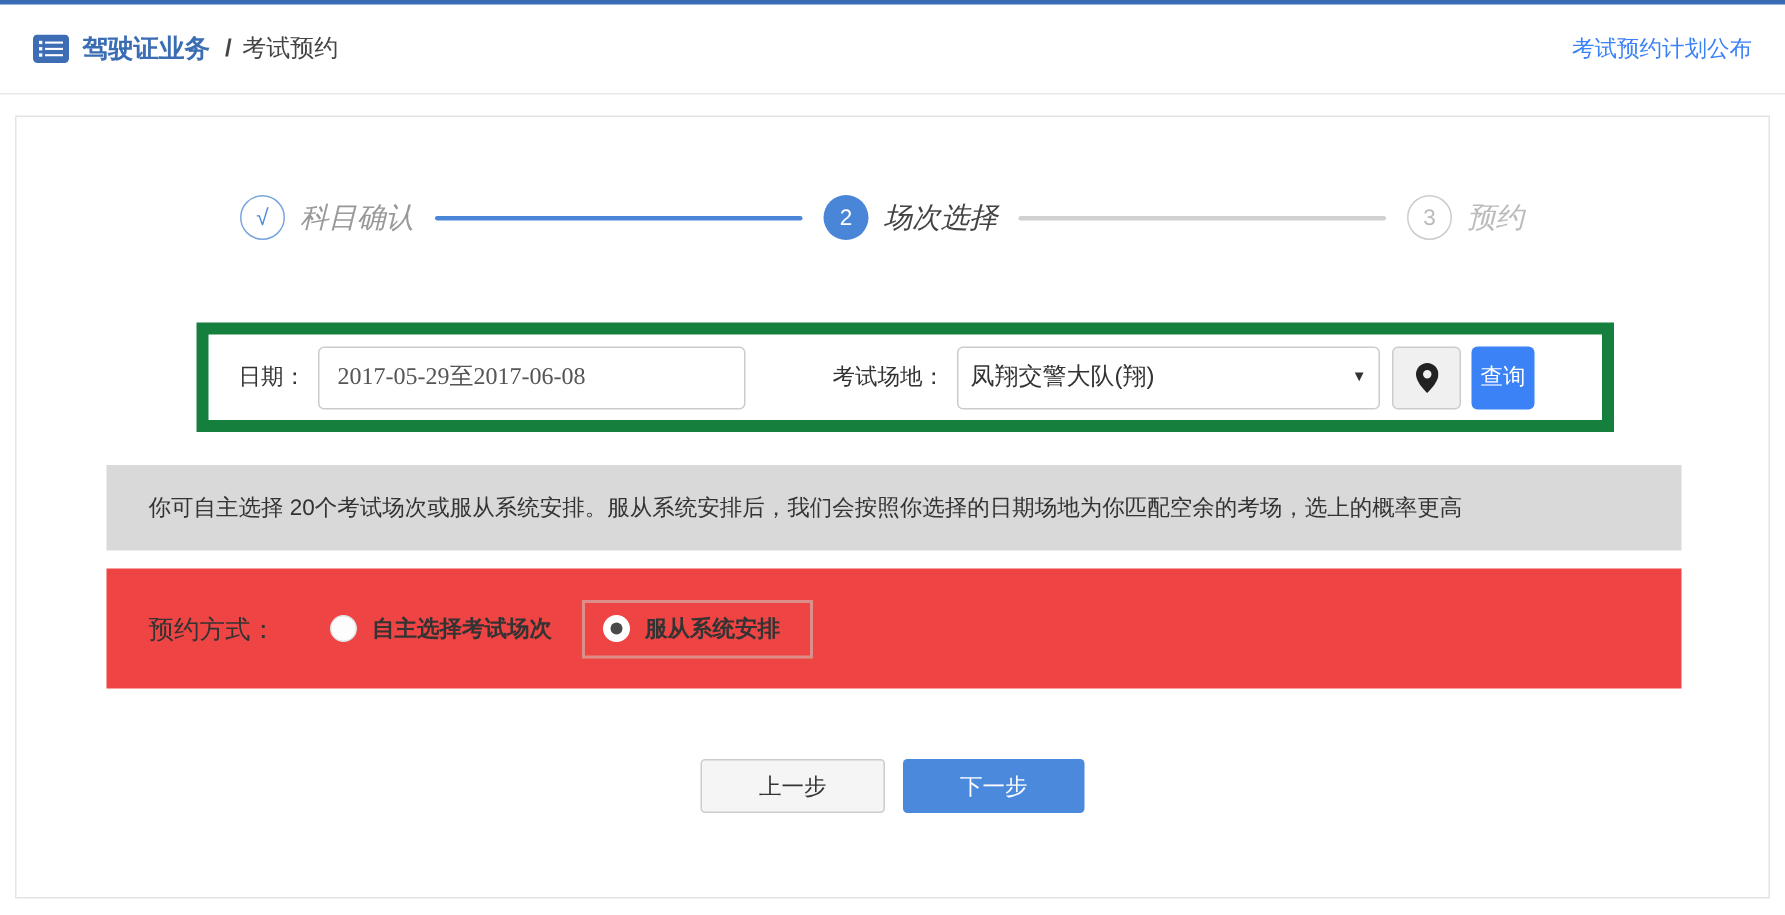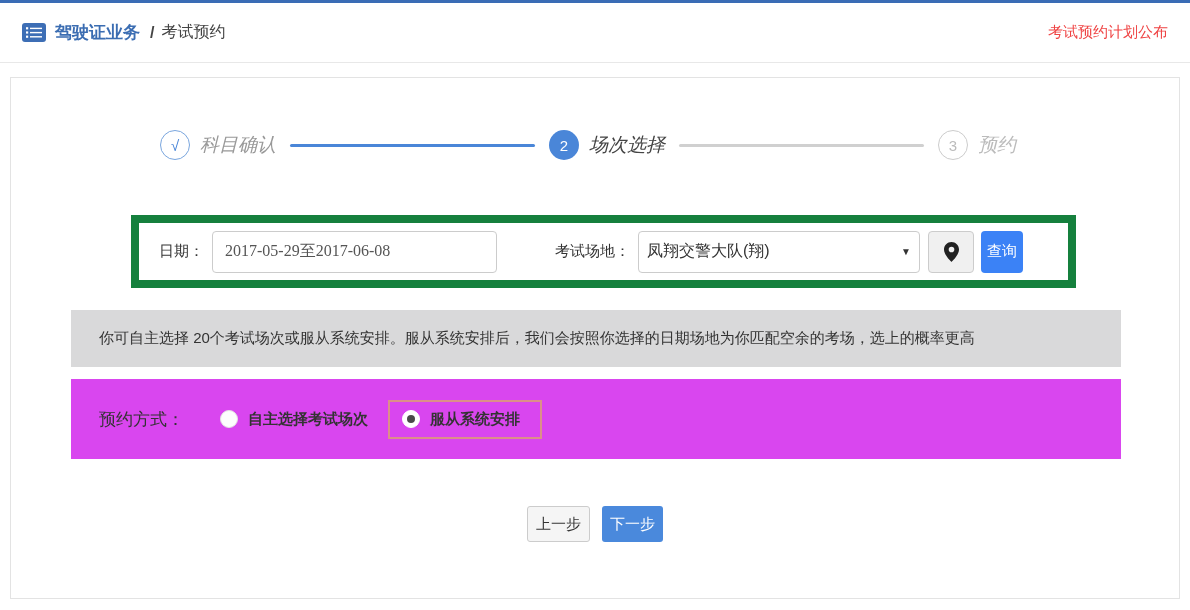--- a/index.html
+++ b/index.html
@@ -8,21 +8,21 @@
 
   .topline { height:3px; background:#3a6cb5; }
 
   .header { height:60px; display:flex; align-items:center; padding:0 22px;
     border-bottom:1px solid #e8e8e8; }
   .crumb-icon { width:24px; height:19px; margin-right:9px; }
   .crumb-main { font-size:17px; color:#3b6db2; font-weight:bold; }
   .crumb-sep { font-size:16px; color:#444; margin:0 7px 0 10px; font-weight:bold; }
   .crumb-cur { font-size:16px; color:#444;text-align:right; }
   .header-spacer { flex:1; }
-  .plan-link { font-size:15px; color:#ef4444; text-decoration:none; cursor:pointer; }
+  .plan-link { font-size:15px; color:#3b82f6; text-decoration:none; cursor:pointer; }
 
   .card { margin:14px 10px 0 10px; width:1170px; height:522px;
     border:1px solid #e3e3e3; background:#fff; position:relative; }
 
   
   .stepper { margin-top:52px; display:flex; align-items:center; justify-content:center; }
   .step-circle { width:30px; height:30px; border-radius:50%; display:flex;
     align-items:center; justify-content:center; font-size:15px; flex:0 0 auto; }
   .step-circle.done { border:1px solid #7aa6de; color:#4a86d8; background:#fff; }
   .step-circle.active { background:#4a86d8; color:#fff; }
@@ -53,36 +53,36 @@
     justify-content:center; cursor:pointer; }
   .search-btn { margin-left:7px; width:42px; height:42px; background:#3b82f6;
     border:none; border-radius:4px; color:#fff; font-size:15px; cursor:pointer;
     font-family:"Liberation Sans","DejaVu Sans",sans-serif; }
 
   
   .notice { margin:22px 0 12px 60px; width:1050px; height:57px; background:#d9d9da;
     display:flex; align-items:center; padding-left:28px; font-size:15px; color:#333; }
 
   
-  .booking { margin:2px 0 0 60px; width:1050px; height:80px; background:#d946ef;
+  .booking { margin:2px 0 0 60px; width:1050px; height:80px; background:#ef4444;
     display:flex; align-items:center; padding-left:28px; }
   .booking-label { font-size:17px; color:#333; }
   .radio-opt { display:flex; align-items:center; cursor:pointer; }
   .radio-opt.first { margin-left:36px; }
   .radio-circle { width:18px; height:18px; border-radius:50%; background:#fdfdfd;
     border:1px solid #e2e2e2; display:flex; align-items:center; justify-content:center; }
   .radio-circle .dot { width:8px; height:8px; border-radius:50%; background:#4a4a4a; display:none; }
   .radio-opt.selected .radio-circle .dot { display:block; }
   .radio-opt.selected .radio-circle { border-color:#fff; background:#fff; }
   .radio-text { margin-left:10px; font-size:15px; font-weight:bold; color:#333; }
   .hl-box { margin-left:20px; border:2px solid #dc8f88; padding:8px 20px 8px 12px; }
 
   
   .actions { margin-top:47px; display:flex; justify-content:center; gap:12px; }
-  .btn { height:36px; padding:0 8px; border-radius:3px; font-size:15px; cursor:pointer;
+  .btn { height:36px; padding:0 38px; border-radius:3px; font-size:15px; cursor:pointer;
     font-family:"Liberation Sans","DejaVu Sans",sans-serif; }
   .btn-prev { background:#f5f5f5; border:1px solid #ccc; color:#333; }
   .btn-next { background:#4a89dc; border:none; color:#fff; }
 </style>
 </head>
 <body>
 
 <div class="topline"></div>
 
 <div class="header">

